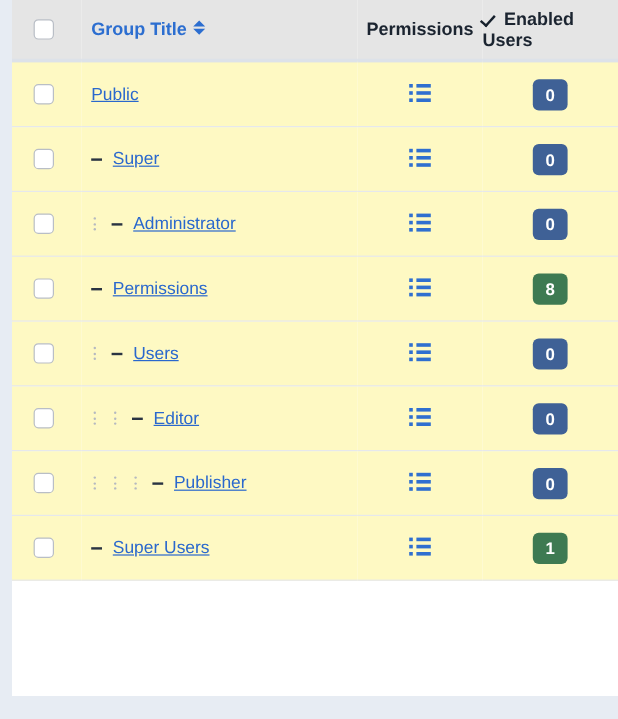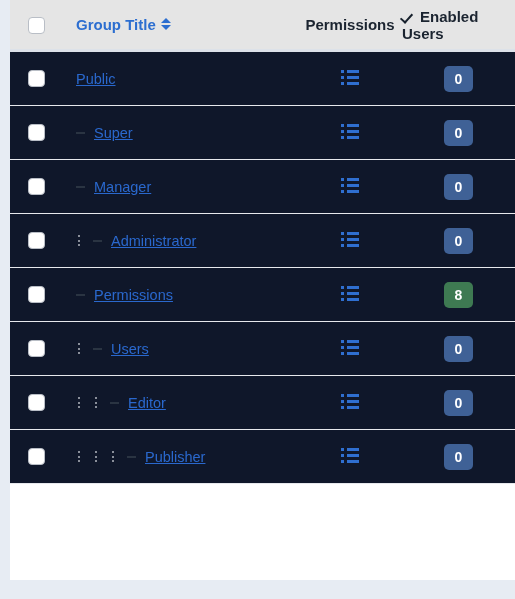--- a/index.html
+++ b/index.html
@@ -100,21 +100,21 @@
     position: absolute;
     left: 1px;
     top: 1px;
     width: 5px;
     height: 10px;
     border-right: 2.6px solid #16202c;
     border-bottom: 2.6px solid #16202c;
     transform: rotate(42deg);
   }
 
-  tbody tr { background: #0f172a; }
+  tbody tr { background: #fef9c3; }
   tbody td {
     height: 53px;
     padding: 0;
     vertical-align: middle;
     border-bottom: 1px solid #e6e8ec;
   }
   tbody tr:last-child td { border-bottom: 1px solid #e6e8ec; }
 
   td.td-check { padding-left: 18px; }
   td.td-title { padding-left: 8px; }
@@ -265,31 +265,20 @@
                 <a class="group-link">Super</a>
               </div>
             </td>
             <td class="td-perm"><span class="perm-icon"><span class="pr r1"></span><span class="pr r2"></span><span class="pr r3"></span></span></td>
             <td class="td-users"><span class="badge" style="background: rgb(63, 97, 150);">0</span></td>
           </tr>
           <tr>
             <td class="td-check"><span class="cbox"></span></td>
             <td class="td-title">
               <div class="title-cell">
-                <span class="dash"></span>
-                <a class="group-link">Manager</a>
-              </div>
-            </td>
-            <td class="td-perm"><span class="perm-icon"><span class="pr r1"></span><span class="pr r2"></span><span class="pr r3"></span></span></td>
-            <td class="td-users"><span class="badge" style="background: rgb(63, 97, 150);">0</span></td>
-          </tr>
-          <tr>
-            <td class="td-check"><span class="cbox"></span></td>
-            <td class="td-title">
-              <div class="title-cell">
                 <span class="indent-dots">
                   <span></span>
                   <span></span>
                   <span></span>
                 </span>
                 <span class="dash"></span>
                 <a class="group-link">Administrator</a>
               </div>
             </td>
             <td class="td-perm"><span class="perm-icon"><span class="pr r1"></span><span class="pr r2"></span><span class="pr r3"></span></span></td>
@@ -361,17 +350,28 @@
                   <span></span>
                   <span></span>
                   <span></span>
                 </span>
                 <span class="dash"></span>
                 <a class="group-link">Publisher</a>
               </div>
             </td>
             <td class="td-perm"><span class="perm-icon"><span class="pr r1"></span><span class="pr r2"></span><span class="pr r3"></span></span></td>
             <td class="td-users"><span class="badge" style="background: rgb(63, 97, 150);">0</span></td>
+          </tr>
+          <tr>
+            <td class="td-check"><span class="cbox"></span></td>
+            <td class="td-title">
+              <div class="title-cell">
+                <span class="dash"></span>
+                <a class="group-link">Super Users</a>
+              </div>
+            </td>
+            <td class="td-perm"><span class="perm-icon"><span class="pr r1"></span><span class="pr r2"></span><span class="pr r3"></span></span></td>
+            <td class="td-users"><span class="badge" style="background: rgb(62, 122, 82);">1</span></td>
           </tr>
         </tbody>
     </table>
   </div>
 </div>
 
 </body></html>

